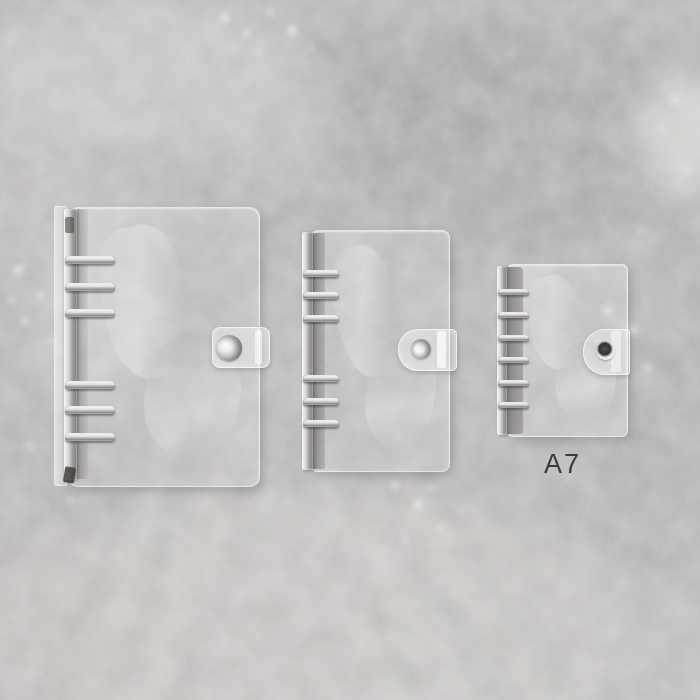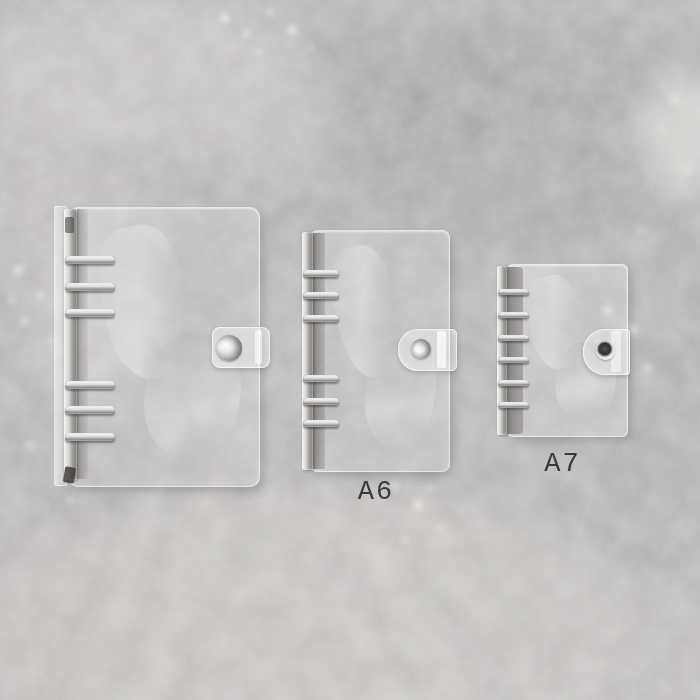--- a/index.html
+++ b/index.html
@@ -37,21 +37,21 @@
     background:rgba(255,255,255,.32);
     border:1px solid rgba(252,252,252,.75);
     box-shadow:0 2px 5px rgba(70,68,66,.28), inset 0 0 8px rgba(255,255,255,.35);
   }
   .hl{position:absolute;background:rgba(255,255,255,.8);border-radius:2px;}
   .btn{
     position:absolute;border-radius:50%;
     background:radial-gradient(circle at 38% 34%,#ffffff 0%,#ececeb 32%,#a8a7a6 68%,#7d7c7b 100%);
     box-shadow:inset -4px 3px 6px rgba(60,58,56,.45), 0 1px 2px rgba(50,48,46,.4);
   }
-  .label{position:absolute;color:#3c3a39;letter-spacing:2px;text-align:center;font-family:Liberation Mono, monospace;}
+  .label{position:absolute;color:#3c3a39;letter-spacing:2px;text-align:center;}
 
   
   .a5{left:62px;top:203px;width:198px;height:284px;}
   .a5 .cover{left:6px;top:4px;right:0;bottom:0;}
   .a5 .backsheet{position:absolute;left:-8px;top:3px;width:11px;height:278px;border-radius:2px;
     background:linear-gradient(90deg,rgba(255,255,255,.55),rgba(232,232,232,.25));
     border:1px solid rgba(255,255,255,.5);}
   .a5 .bar{left:2px;top:6px;width:13px;height:271px;}
   .a5 .bar::before{content:"";position:absolute;top:8px;left:1px;width:9px;height:16px;background:rgba(64,60,56,.55);border-radius:2px;}
   .a5 .bar::after{content:"";position:absolute;bottom:-3px;left:0;width:11px;height:16px;background:rgba(58,54,50,.8);border-radius:2px;transform:rotate(9deg);}
@@ -245,21 +245,20 @@
         <span class="ring"></span>
         <span class="ring"></span>
         <span class="ring"></span>
         <span class="ring"></span>
       </div>
     <div class="snap">
       <div class="hl"></div>
       <div class="btn"></div>
     </div>
   </div>
-  <div class="label label-a6">A6</div>
 
   <div class="binder a7">
     <div class="cover">
       <div class="sheen s1"></div>
       <div class="sheen s2"></div>
     </div>
     <div class="fold"></div>
     <div class="bar"></div>
     <div class="rings">
         <span class="ring"></span>

